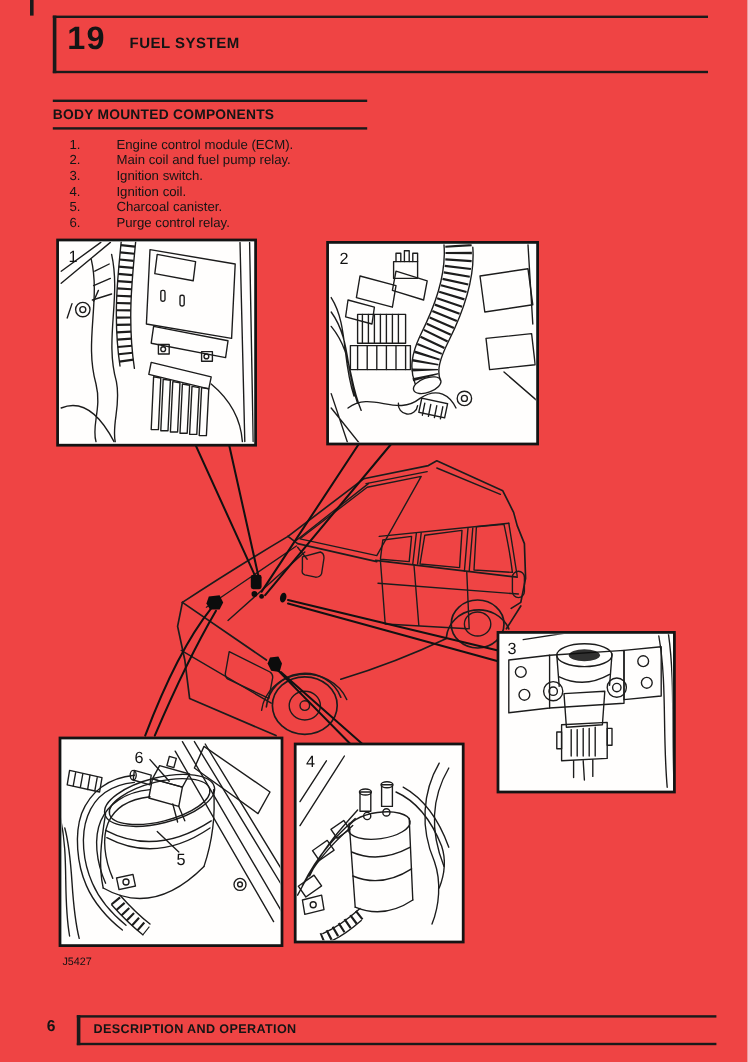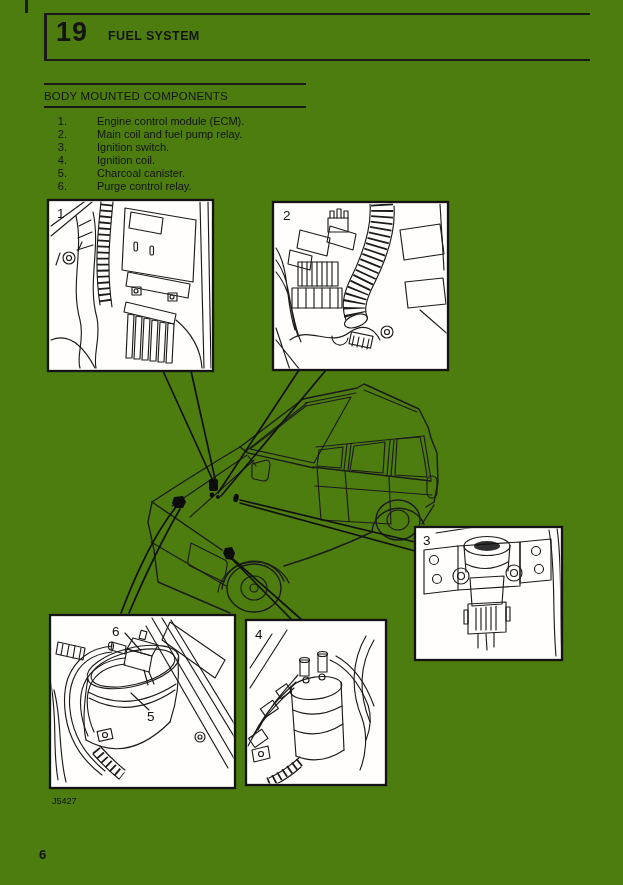--- a/index.html
+++ b/index.html
@@ -1,29 +1,29 @@
 <!DOCTYPE html>
 <html><head>
 <meta charset="utf-8">
 <style>
   html,body{margin:0;padding:0;background:#e8e8e8;}
-  .page{position:relative;width:623px;height:885px;background:#4d7c0f;overflow:hidden;
+  .page{position:relative;width:623px;height:885px;background:#ef4444;overflow:hidden;
         font-family:"Liberation Sans",sans-serif;color:#141414;}
   .scan-mark{position:absolute;left:25px;top:0;width:3px;height:13px;background:#1a1a1a;}
 
   
   .chapter-box{position:absolute;left:44px;top:13px;width:543px;height:44px;
                border-top:2px solid #1a1a1a;border-bottom:2px solid #1a1a1a;border-left:3px solid #1a1a1a;}
   .chapter-number{position:absolute;left:9px;top:2px;font-size:27px;font-weight:bold;letter-spacing:1px;}
   .chapter-title{position:absolute;left:61px;top:14px;font-size:12.5px;font-weight:bold;letter-spacing:.4px;text-align:center;}
 
   
   .section-head{position:absolute;left:44px;top:83px;width:262px;
                 border-top:2.5px solid #1a1a1a;border-bottom:2.5px solid #1a1a1a;padding:5px 0 4px 0;}
-  .section-title{font-size:11.5px;font-weight:normal;letter-spacing:.2px;}
+  .section-title{font-size:11.5px;font-weight:bold;letter-spacing:.2px;}
 
   
   .component-list{position:absolute;left:52px;top:115px;font-size:11px;line-height:12.9px;}
   .component-row{display:flex;}
   .component-num{width:15px;text-align:right;margin-right:6px;}
   .component-label{white-space:nowrap;padding-left:24px;}
 
   
   .figure-canvas{position:absolute;left:0;top:190px;}
   .ln{fill:none;stroke:#1c1c1c;stroke-width:1.15;stroke-linecap:round;stroke-linejoin:round;}
@@ -309,14 +309,17 @@
       <path class="ln" d="M125,443 L141,461"></path>
       <path class="ln" d="M149,520 L131,503"></path>
     </g>
     <text class="lbl" x="112" y="446">6</text>
     <text class="lbl" x="147" y="531">5</text>
 
     <text class="ref" x="52" y="614">J5427</text>
   </svg>
 
   <div class="footer-page-number">6</div>
+  <div class="footer-box">
+    <div class="footer-title">DESCRIPTION AND OPERATION</div>
+  </div>
 
 </div>
 
 </body></html>

